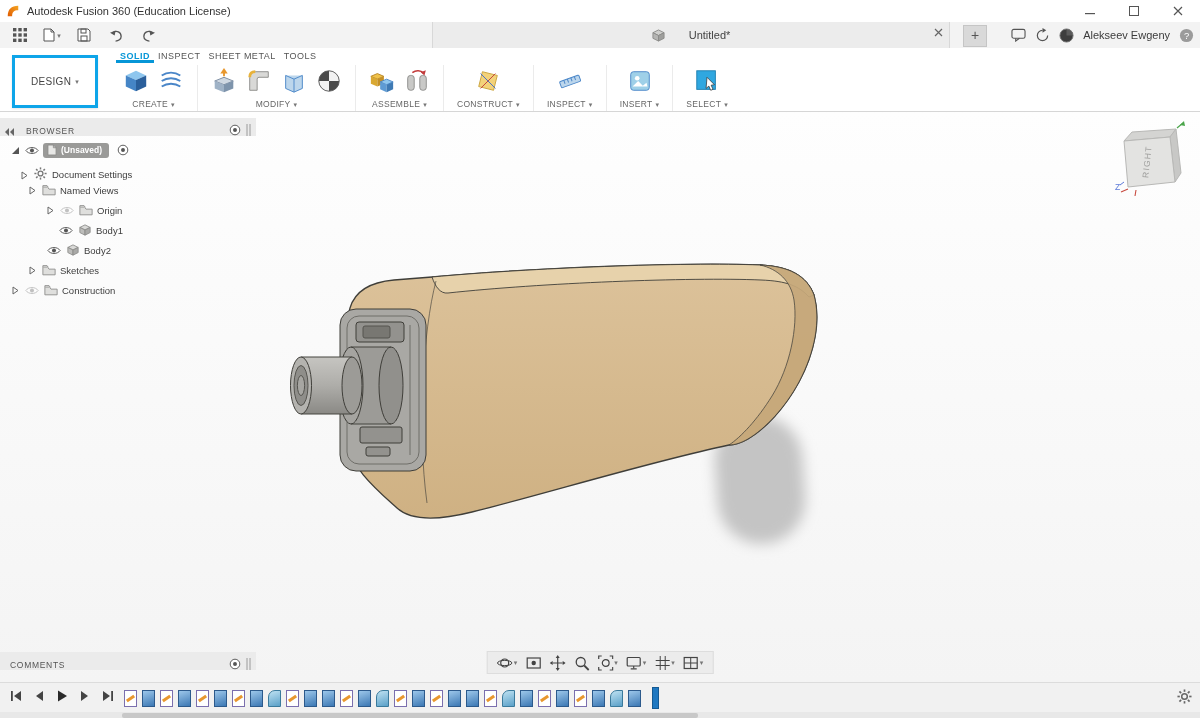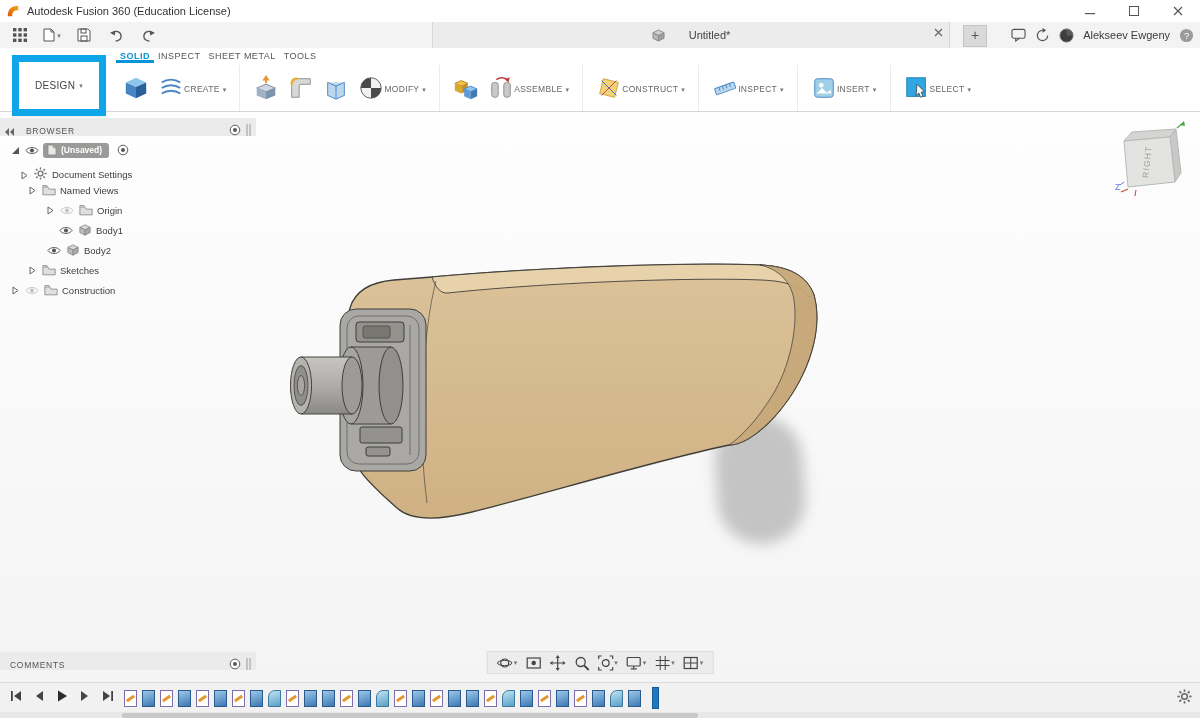--- a/index.html
+++ b/index.html
@@ -25,29 +25,29 @@
            display:flex;align-items:center;justify-content:center;gap:24px;font-size:11px;color:#444;}
   .tab-close{position:absolute;right:6px;top:6px;}
   .newtab{position:absolute;left:963px;top:3px;width:22px;height:20px;background:#d9d9d9;
           border:1px solid #c5c5c5;font-size:14px;line-height:18px;text-align:center;color:#555;}
   .appbar-right{position:absolute;right:6px;top:0;height:26px;display:flex;align-items:center;gap:9px;}
   .username{font-size:11px;color:#3c3c3c;}
 
   
   .ribbon{position:absolute;left:0;top:48px;width:100%;height:63px;background:#fff;
           border-bottom:1px solid #d6d6d6;z-index:5;}
-  .design-btn{position:absolute;left:12px;top:7px;width:80px;height:47px;border:7px solid #0ea5e9;
+  .design-btn{position:absolute;left:12px;top:7px;width:80px;height:47px;border:3px solid #0ea5e9;
               background:#fff;box-shadow:0 1px 2px rgba(0,0,0,.10);display:flex;align-items:center;
               justify-content:center;font-size:10px;color:#444;gap:4px;letter-spacing:.3px;}
   .rtabs{position:absolute;left:116px;top:1px;height:14px;display:flex;font-size:9px;
          color:#555;letter-spacing:.5px;}
   .rtab{padding:2px 4px 0;}
   .rtab.active{color:#0696d7;font-weight:bold;border-bottom:3px solid #0696d7;}
   .rgroups{position:absolute;left:110px;top:17px;height:46px;display:flex;}
-  .rgroup{display:flex;flex-direction:row;align-items:center;padding:0 13px;border-right:1px solid #ebebeb;}
+  .rgroup{display:flex;flex-direction:column;align-items:center;padding:0 13px;border-right:1px solid #ebebeb;}
   .rgroup:last-child{border-right:none;}
   .ricons{height:32px;display:flex;align-items:center;gap:9px;}
   .rlabel{font-size:8.5px;color:#666;margin-top:2px;display:flex;align-items:center;gap:3px;letter-spacing:.3px;}
   .caret{font-size:7px;color:#777;line-height:1;}
 
   
   .canvas{position:absolute;left:0;top:111px;width:1200px;height:571px;
           background:linear-gradient(#fefefe,#f4f4f4);z-index:0;}
   .model-svg{position:absolute;left:0;top:0;width:1200px;height:718px;z-index:1;}
 

